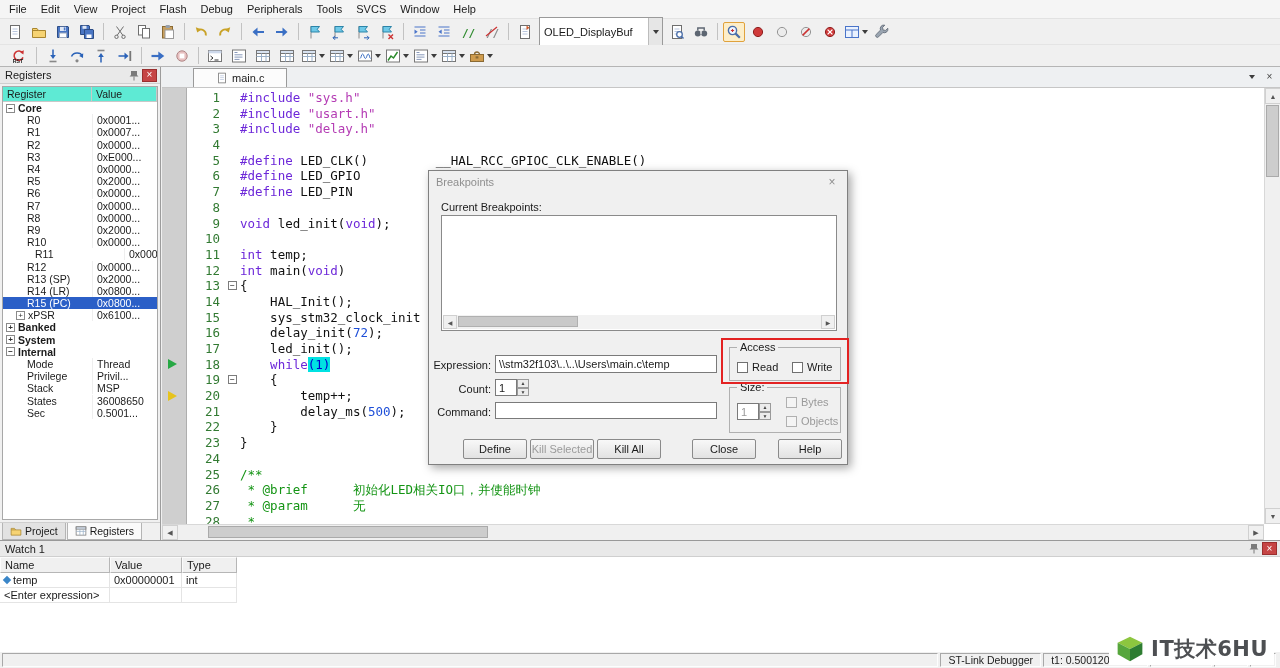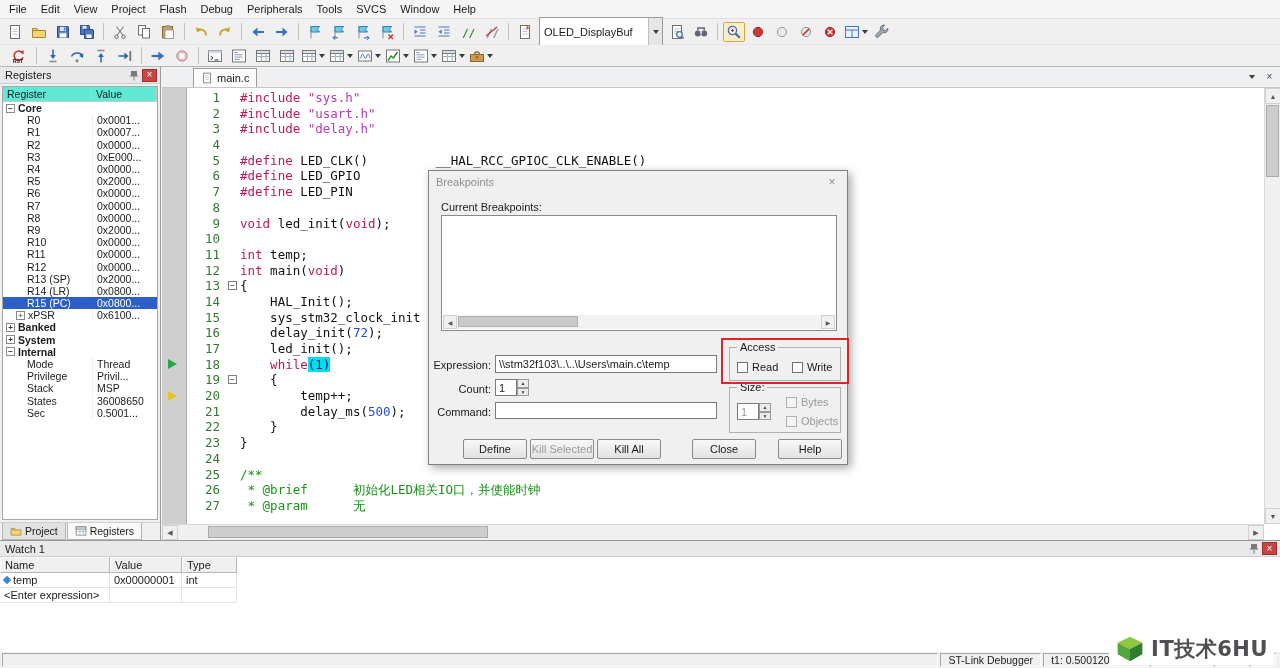--- a/index.html
+++ b/index.html
@@ -45,32 +45,32 @@
 .expander{width:9px;height:9px;border:1px solid #8a8a8a;background:#fff;color:#333;font-size:8px;line-height:7px;text-align:center;margin-right:3px;flex:none}
 .bold{font-weight:bold}
 #left-tabs{position:absolute;left:0;bottom:0;width:100%;height:18px;display:flex;align-items:stretch;background:#f0f0f0;padding-left:2px;border-top:1px solid #cfcfcf;font-size:10.5px}
 .ltab{display:flex;align-items:center;gap:3px;padding:0 7px;border:1px solid #b4b4b4;border-top:none;background:#e2e2e2;margin-right:1px}
 .ltab.active{background:#fafafa}
 .tabicon svg{display:block}
 
 
 #editor{position:absolute;left:162px;top:67px;right:0;height:473px;background:#fff}
 #tabbar{position:absolute;left:0;top:0;right:0;height:21px;background:#eef0f2;border-bottom:1px solid #c6c6c6;display:flex;align-items:flex-end}
-.ftab{display:flex;align-items:center;gap:4px;height:19px;margin-left:31px;padding:0 7px;background:#fcfcfc;border:1px solid #9a9a9a;border-bottom:none}
+.ftab{display:flex;align-items:center;gap:4px;height:19px;margin-left:31px;padding:0 22px;background:#fcfcfc;border:1px solid #9a9a9a;border-bottom:none}
 .tabbar-sp{flex:1}
 .tabbar-btn{width:15px;height:15px;display:flex;align-items:center;justify-content:center;margin:0 3px 3px 0;color:#444;font-size:10px}
 #code-region{position:absolute;left:0;top:21px;right:16px;bottom:16px;overflow:hidden;display:flex}
 #emargin{width:25px;background:#cfcfcf;border-right:1px solid #aeaeae;position:relative;flex:none}
 #code-lines{flex:1;position:relative;font-family:"DejaVu Sans Mono","Liberation Mono",monospace;font-size:12.5px;line-height:15.7px;padding-top:2px;overflow:hidden;background:#fff}
 .code-line{display:flex;height:15.7px;white-space:pre}
 .lnum{width:40px;text-align:right;padding-right:7px;color:#327a32;flex:none}
 .foldcol{width:13px;flex:none;position:relative}
 .foldbox{position:absolute;left:1px;top:3px;width:9px;height:9px;border:1px solid #7c7c7c;background:#fff;font-size:8px;line-height:7px;text-align:center;color:#333}
 .codetext{flex:none}
-.tok-kw{color:#be185d}
+.tok-kw{color:#6d28d9}
 .tok-id{color:#101010}
 .tok-str{color:#b43cb4}
 .tok-num{color:#1d4ed8}
 .tok-cm{color:#149414}
 .tok-hl{background:#00e2e2;color:#0000cd}
 .marrow{position:absolute;left:6px;width:0;height:0;border-top:5px solid transparent;border-bottom:5px solid transparent}
 .marrow.green{border-left:9px solid #27a844}
 .marrow.yellow{border-left:9px solid #e6c31d}
 .vscroll{position:absolute;right:0;top:21px;width:16px;bottom:16px;background:#f0f0f0;border-left:1px solid #d8d8d8}
 .hscroll{position:absolute;left:0;bottom:0;right:16px;height:16px;background:#f0f0f0;border-top:1px solid #d8d8d8;display:flex;align-items:stretch}
@@ -563,21 +563,21 @@
             </span>
             <span class="reg-val">0x2000...</span>
           </div>
           <div class="reg-row">
             <span class="reg-name" style="padding-left: 24px;">
               <span>R10</span>
             </span>
             <span class="reg-val">0x0000...</span>
           </div>
           <div class="reg-row">
-            <span class="reg-name" style="padding-left: 24px;">
+            <span class="reg-name" style=" margin-left: 32px;">
               <span>R11</span>
             </span>
             <span class="reg-val">0x0000...</span>
           </div>
           <div class="reg-row">
             <span class="reg-name" style="padding-left: 24px;">
               <span>R12</span>
             </span>
             <span class="reg-val">0x0000...</span>
           </div>
@@ -725,20 +725,21 @@
           <div class="code-line"><span class="lnum">18</span><span class="foldcol"></span><span class="codetext"><span class="tok-id">    </span><span class="tok-kw">while</span><span class="tok-hl">(1)</span></span></div>
           <div class="code-line"><span class="lnum">19</span><span class="foldcol"><span class="foldbox">−</span></span><span class="codetext"><span class="tok-id">    {</span></span></div>
           <div class="code-line"><span class="lnum">20</span><span class="foldcol"></span><span class="codetext"><span class="tok-id">        temp++;</span></span></div>
           <div class="code-line"><span class="lnum">21</span><span class="foldcol"></span><span class="codetext"><span class="tok-id">        delay_ms(</span><span class="tok-num">500</span><span class="tok-id">);</span></span></div>
           <div class="code-line"><span class="lnum">22</span><span class="foldcol"></span><span class="codetext"><span class="tok-id">    }</span></span></div>
           <div class="code-line"><span class="lnum">23</span><span class="foldcol"></span><span class="codetext"><span class="tok-id">}</span></span></div>
           <div class="code-line"><span class="lnum">24</span><span class="foldcol"></span><span class="codetext"></span></div>
           <div class="code-line"><span class="lnum">25</span><span class="foldcol"></span><span class="codetext"><span class="tok-cm">/**</span></span></div>
           <div class="code-line"><span class="lnum">26</span><span class="foldcol"></span><span class="codetext"><span class="tok-cm"> * @brief      初始化LED相关IO口，并使能时钟</span></span></div>
           <div class="code-line"><span class="lnum">27</span><span class="foldcol"></span><span class="codetext"><span class="tok-cm"> * @param      无</span></span></div>
+          <div class="code-line"><span class="lnum">28</span><span class="foldcol"></span><span class="codetext"><span class="tok-cm"> * </span></span></div>
         </div>
     </div>
     <div class="vscroll">
       <div class="sc-btn" style="position:absolute;top:0;left:0;height:16px;width:16px">▲</div>
       <div class="v-thumb"></div>
       <div class="sc-btn" style="position:absolute;bottom:0;left:0;height:16px;width:16px">▼</div>
     </div>
     <div class="hscroll">
       <div class="sc-btn">◀</div>
       <div style="position:relative;flex:1">

